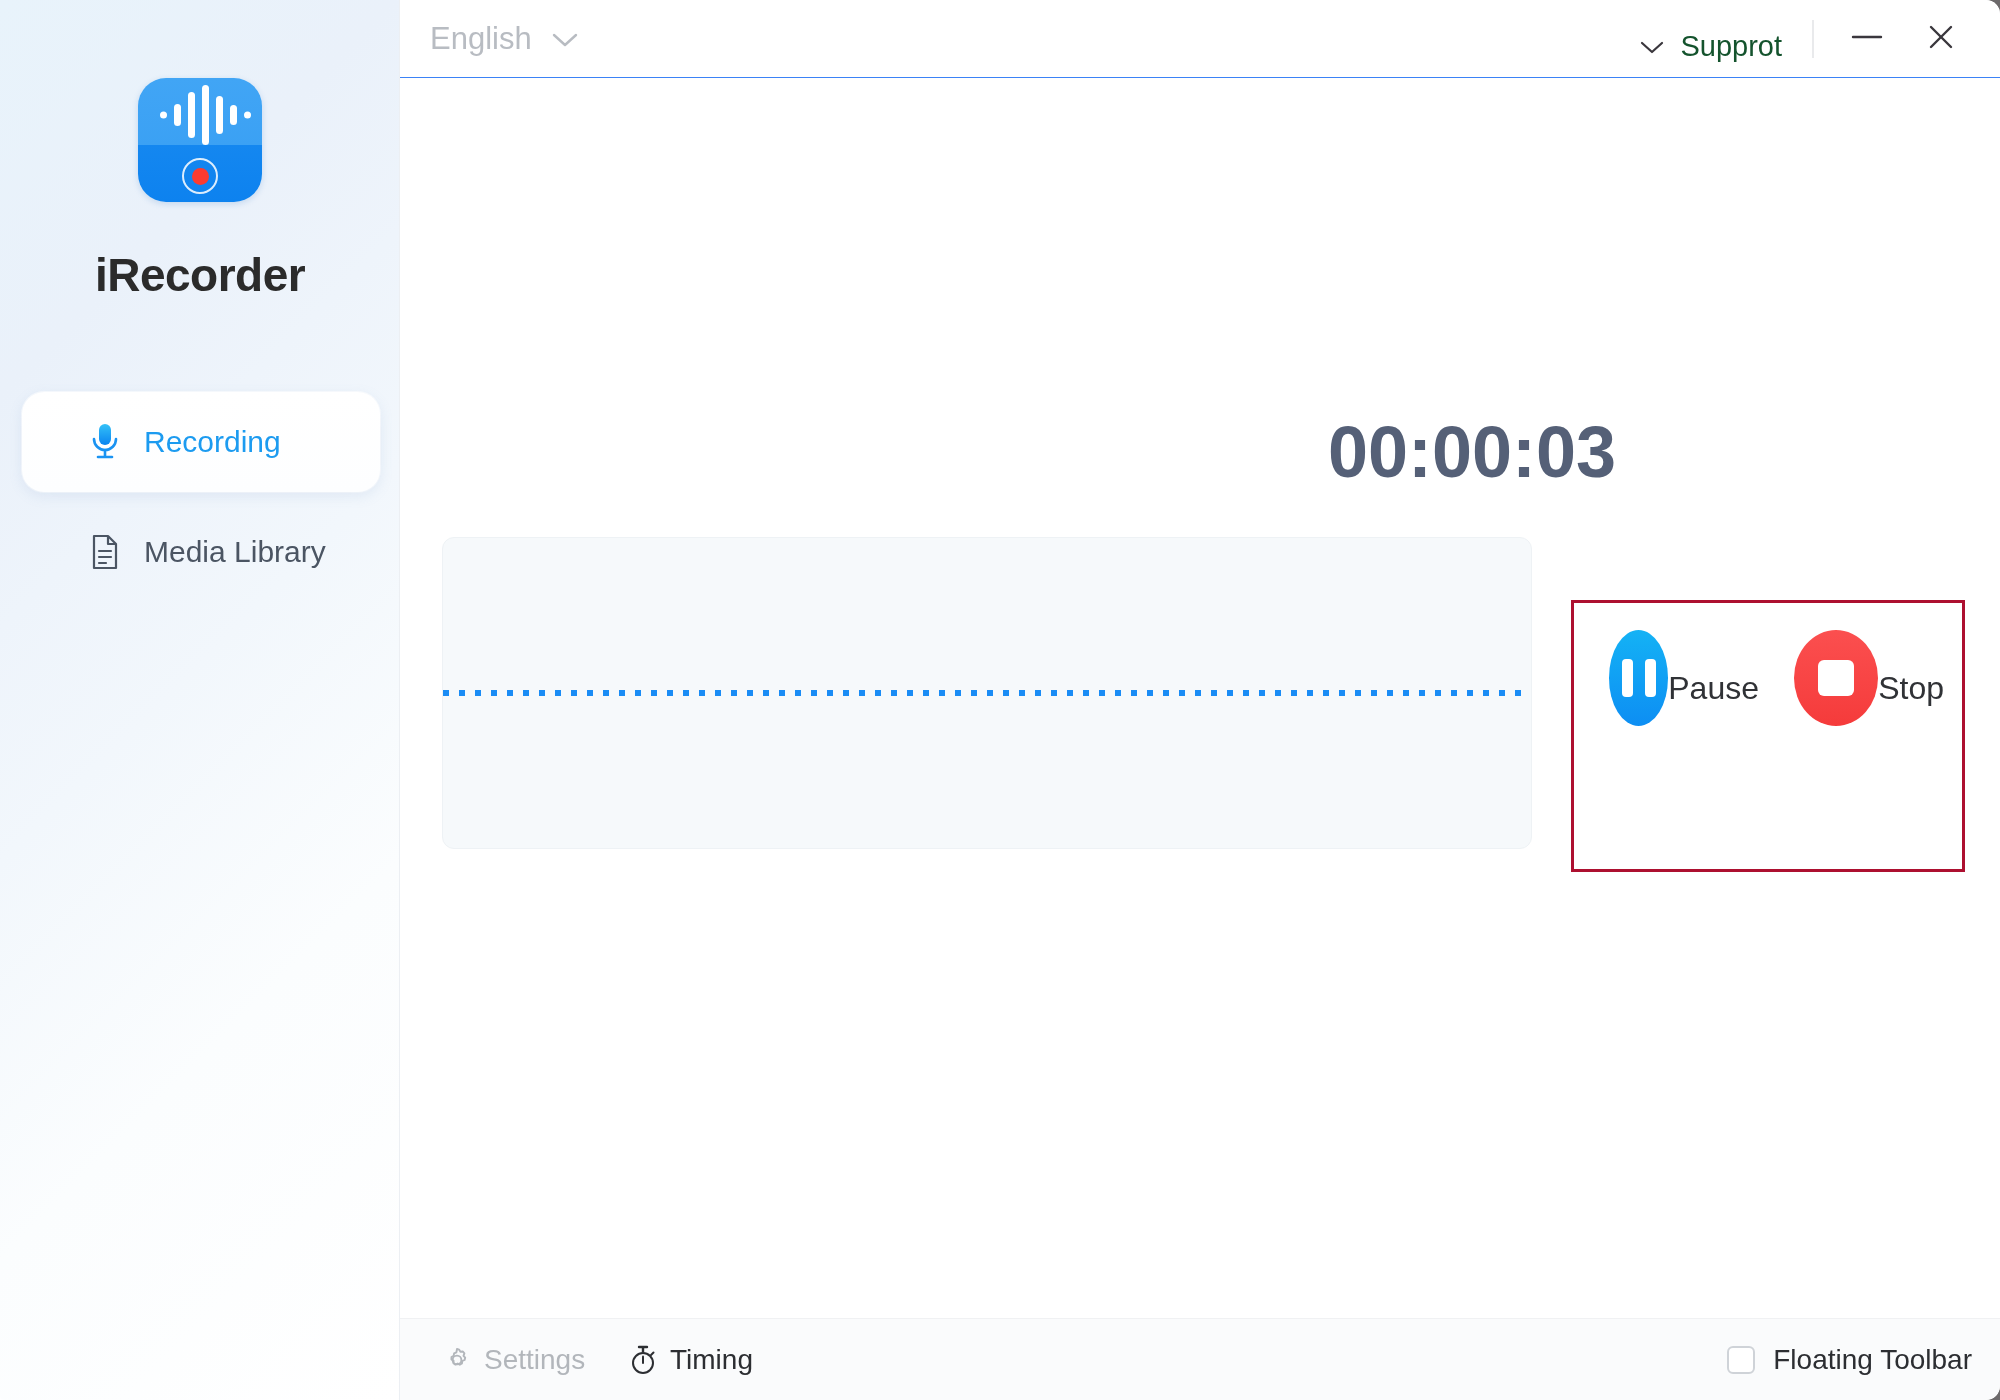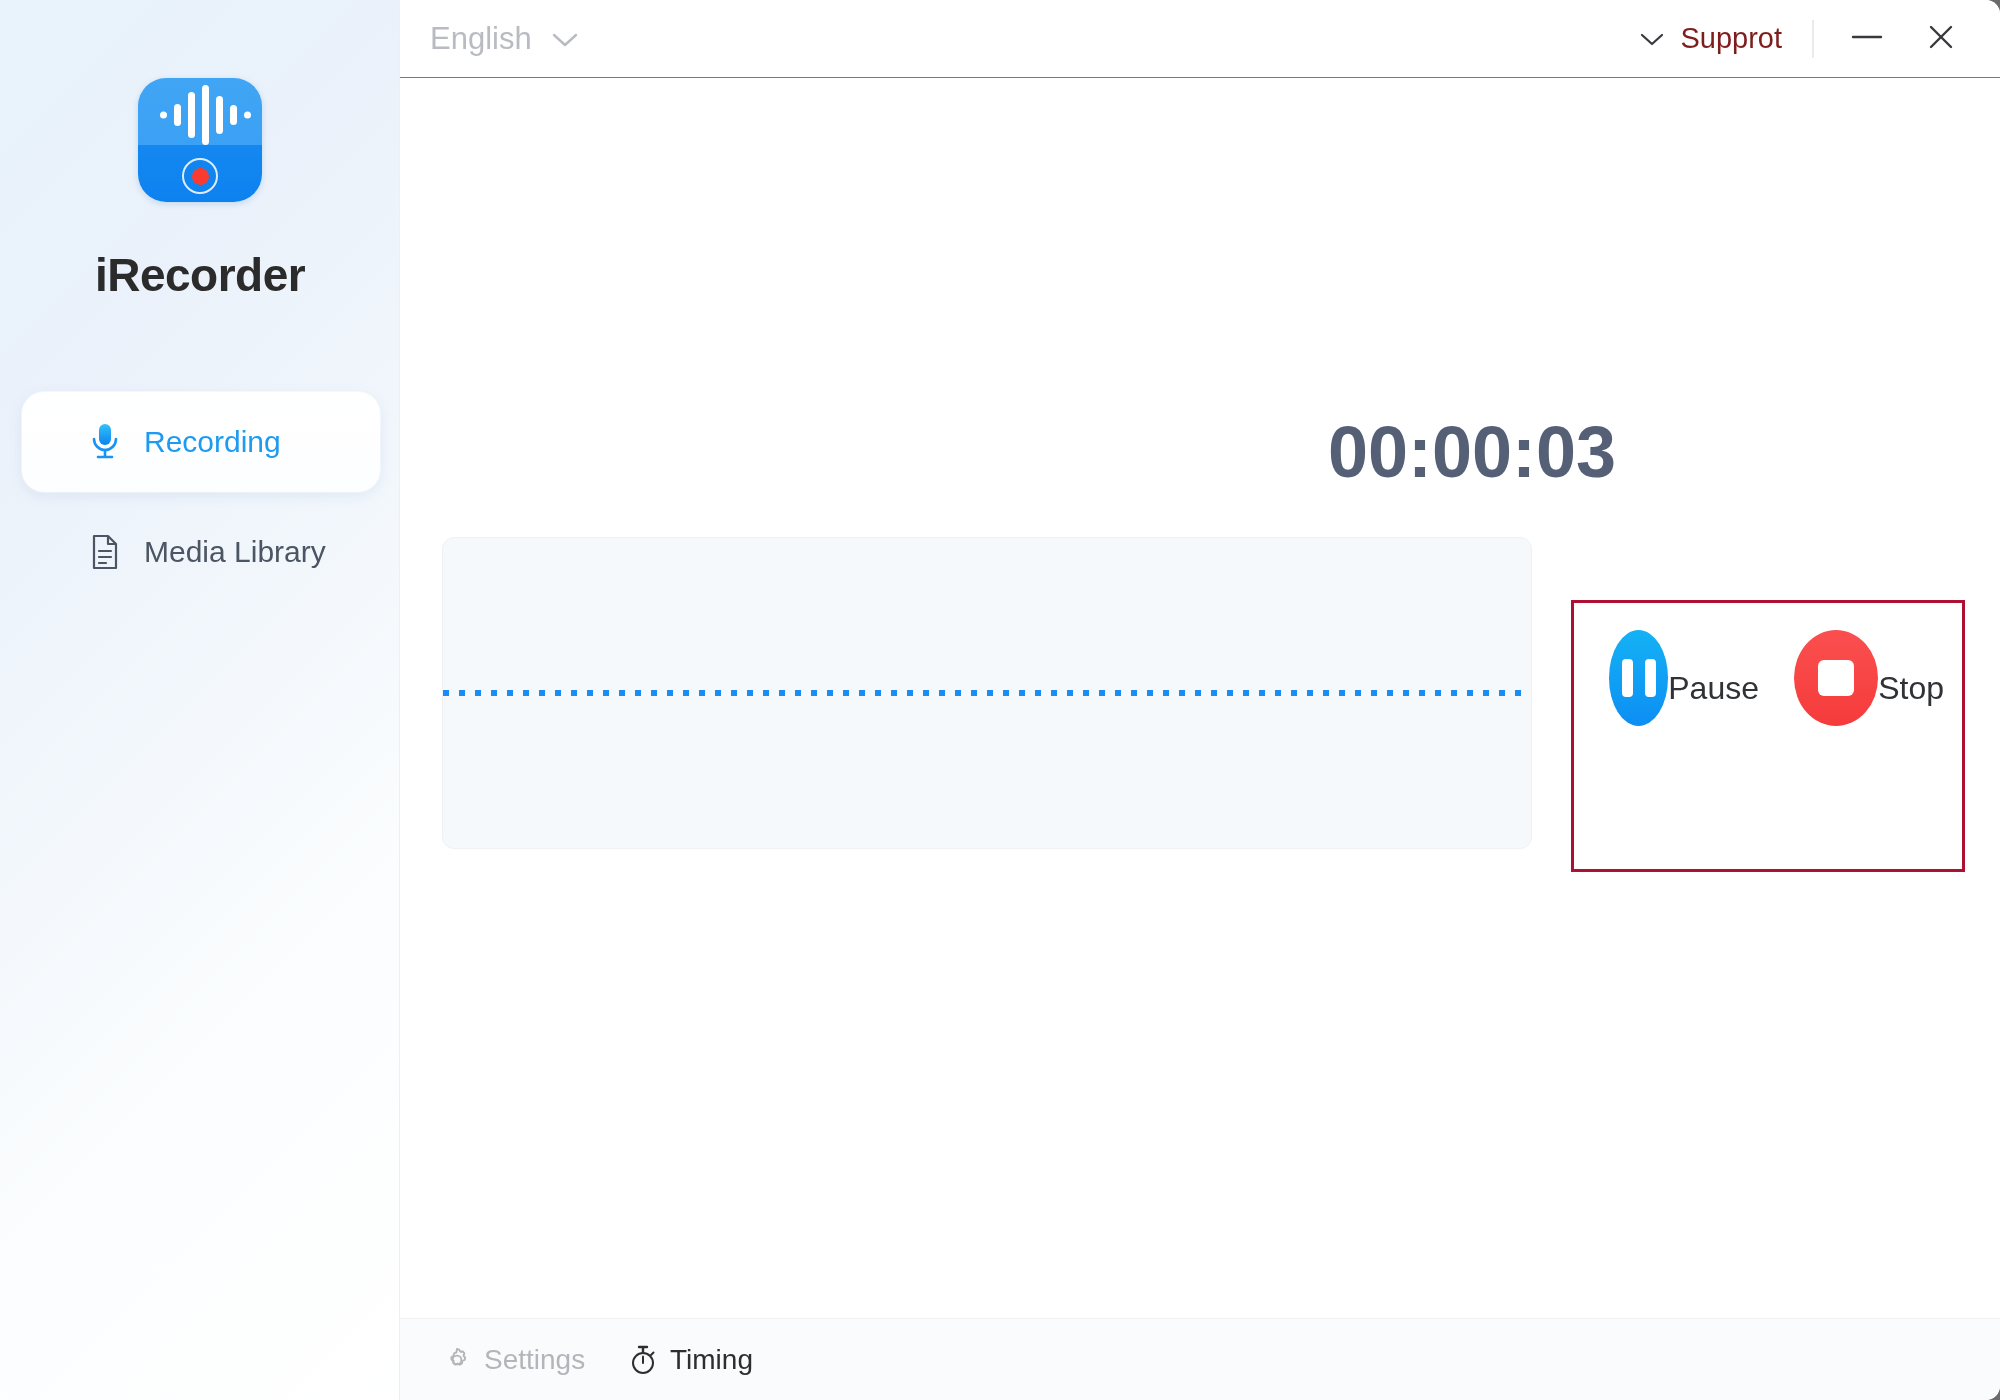--- a/index.html
+++ b/index.html
@@ -106,22 +106,22 @@
     border-top-right-radius: 14px;
   }
   #lang-select {
     position: absolute; left: 30px; top: 14px;
     height: 50px; display: flex; align-items: center;
     color: #b8bcc2; font-size: 31px;
   }
   .chev { display:inline-block; margin-left: 18px; }
   #support-group {
     position: absolute; right: 218px; top: 13px;
-    height: 50px; display: flex; align-items: center;
-    color: #7f1d1d; font-size: 29px;
+    height: 50px; display: flex; align-items: flex-end;
+    color: #14532d; font-size: 29px;
   }
   #support-group .chev { margin-left: 0; margin-right: 14px; color:#3a373d; }
   #header-divider {
     position: absolute; right: 186px; top: 20px;
     width: 2px; height: 38px; background: #e9eaec;
   }
   .winbtn {
     position: absolute; top: 8px;
     width: 62px; height: 62px;
     display: flex; align-items: center; justify-content: center;
@@ -373,15 +373,19 @@
           <circle cx="15" cy="19" r="10" fill="none" stroke="#2c2e32" stroke-width="2"></circle>
           <line x1="15" y1="19" x2="15" y2="12.5" stroke="#2c2e32" stroke-width="2" stroke-linecap="round"></line>
           <line x1="11" y1="3" x2="19" y2="3" stroke="#2c2e32" stroke-width="2.4" stroke-linecap="round"></line>
           <line x1="15" y1="3" x2="15" y2="8.6" stroke="#2c2e32" stroke-width="2.4"></line>
           <line x1="23" y1="11" x2="25.5" y2="8.5" stroke="#2c2e32" stroke-width="2" stroke-linecap="round"></line>
         </svg>
       </span>
       <span>Timing</span>
     </div>
 
+    <div id="foot-floating">
+      <span id="floating-checkbox"></span>
+      <span>Floating Toolbar</span>
+    </div>
   </div>
 
 </div>
 
 </body></html>

